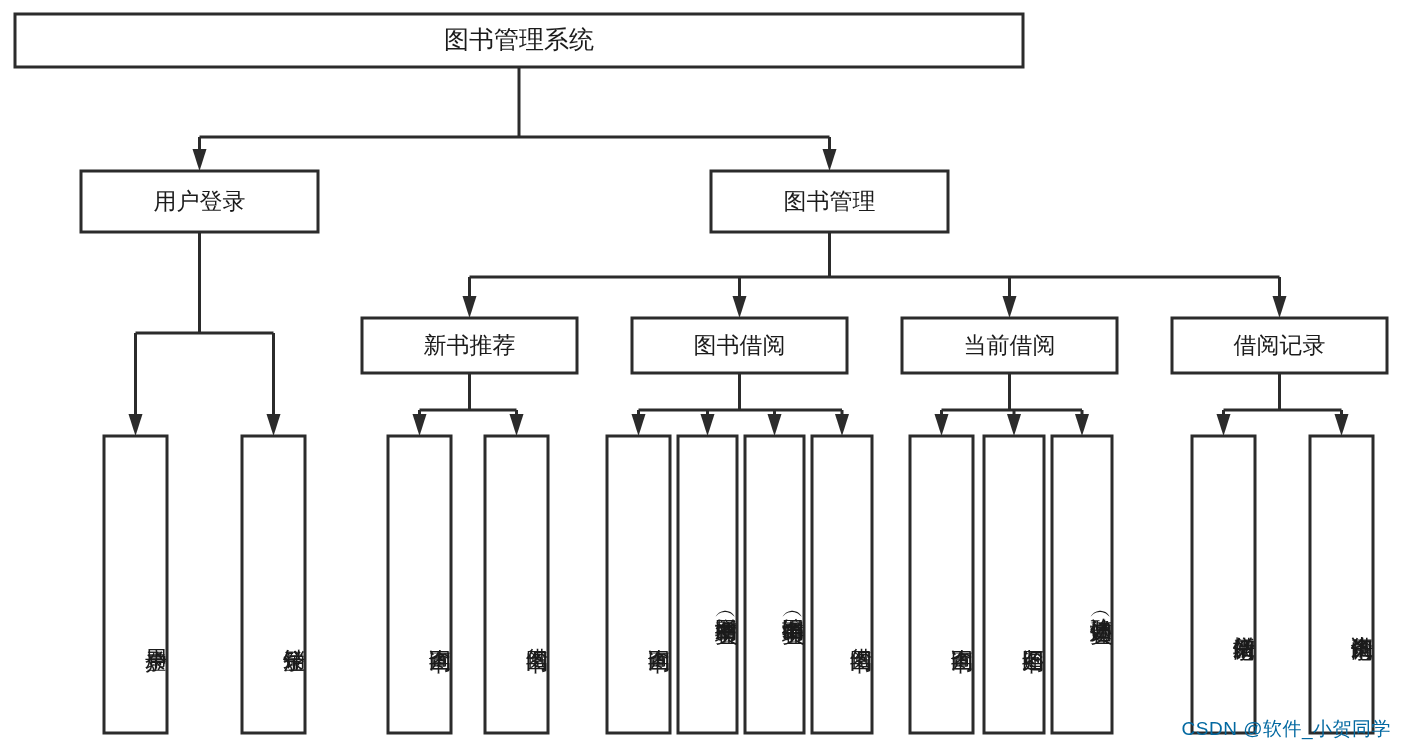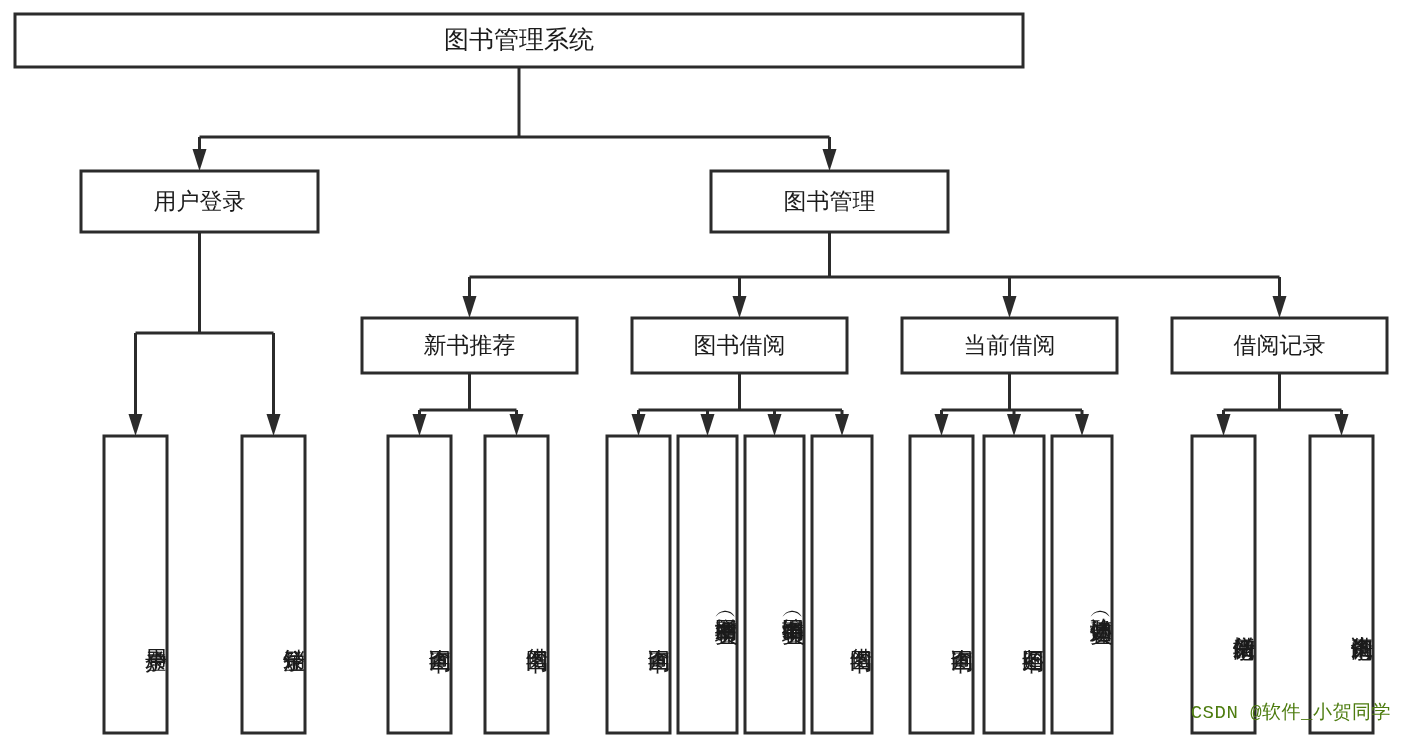--- a/index.html
+++ b/index.html
@@ -69,24 +69,24 @@
     letter-spacing: 1px;
     display: flex;
     align-items: flex-start;
     justify-content: center;
     pointer-events: none;
     white-space: nowrap;
   }
   .watermark {
     position: absolute;
     right: 14px;
-    bottom: 22px;
-    font-family: Liberation Mono, monospace;
+    bottom: 5px;
+    font-family: Liberation Sans, sans-serif;
     font-size: 19px;
-    color: #4d7c0f;
+    color: #0369a1;
     letter-spacing: 0.5px;
     user-select: none;
     white-space: nowrap;
   }
 </style>
 </head>
 <body>
 
 <div id="diagram-root">
   <svg class="diagram-canvas" viewBox="0 0 1405 747">

